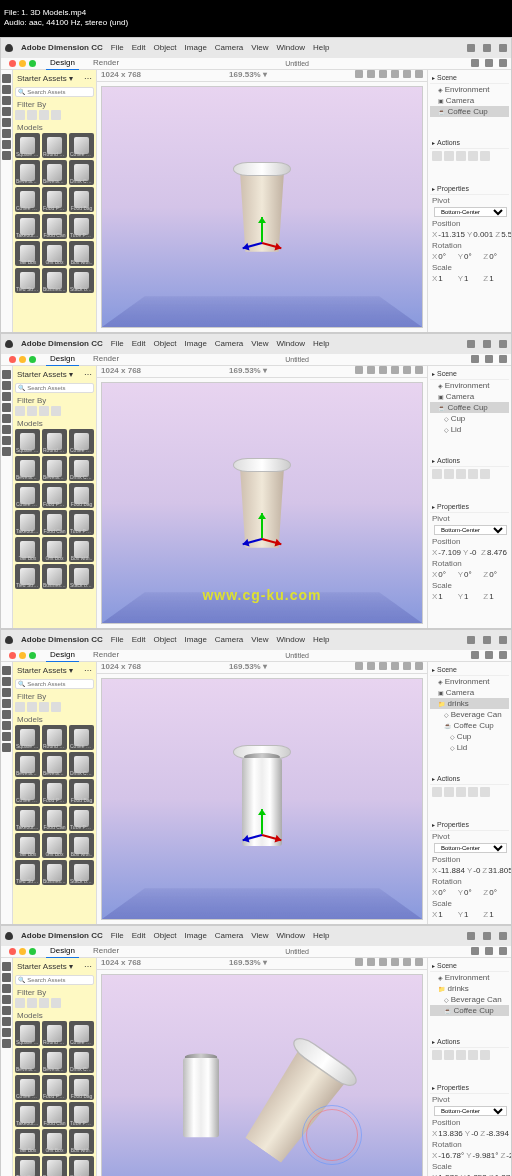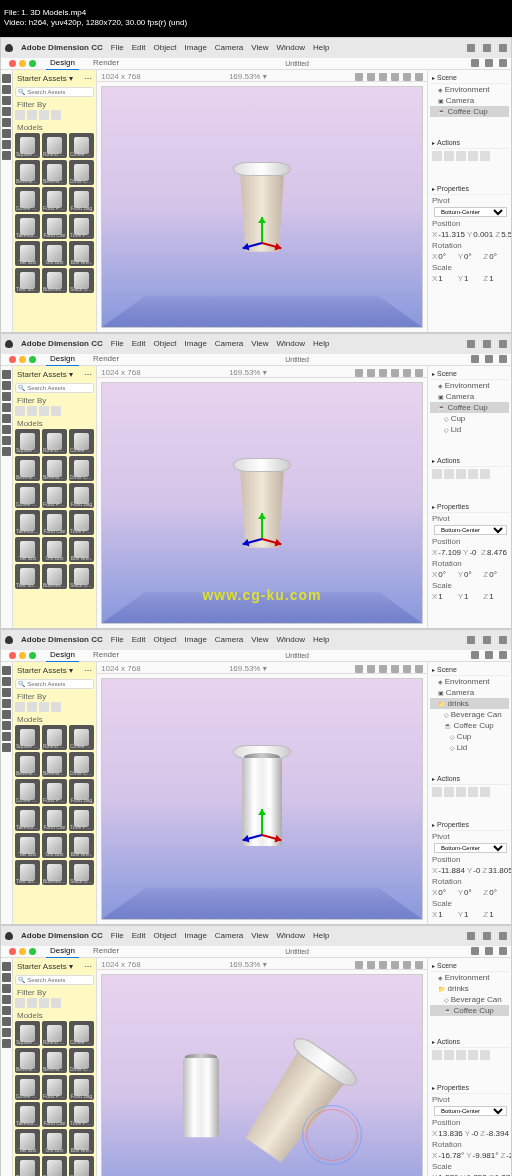--- a/index.html
+++ b/index.html
@@ -27,21 +27,21 @@
 .assets-panel{width:84px;background:#fef9c3;border-right:1px solid #ddd;padding:2px;overflow:hidden;}
 .assets-header{font-size:7px;color:#333;padding:2px;display:flex;justify-content:space-between;}
 .search-box{width:100%;height:10px;background:#fff;border:1px solid #ddd;border-radius:2px;margin:2px 0;font-size:6px;padding:0 2px;}
 .filter-row{display:flex;gap:2px;margin-bottom:2px;}
 .filter-btn{width:10px;height:10px;background:#ddd;border-radius:1px;}
 .asset-grid{display:grid;grid-template-columns:repeat(3,1fr);gap:2px;}
 .asset-item{aspect-ratio:1;background:#555;border-radius:2px;position:relative;display:flex;align-items:center;justify-content:center;}
 .asset-item::after{content:attr(data-label);position:absolute;bottom:0;left:0;right:0;font-size:5px;color:#ccc;text-align:center;padding:1px;overflow:hidden;white-space:nowrap;text-overflow:ellipsis;}
 .asset-shape{width:60%;height:70%;background:linear-gradient(135deg,#eee,#aaa);border-radius:2px;}
 .viewport{flex:1;background:#fafafa;position:relative;display:flex;flex-direction:column;}
-.viewport-bar{height:12px;background:#fafafa;border-bottom:1px solid #ddd;display:flex;align-items:flex-end;justify-content:space-between;padding:0 4px;font-size:6px;color:#888;}
+.viewport-bar{height:12px;background:#fafafa;border-bottom:1px solid #ddd;display:flex;align-items:flex-start;justify-content:space-between;padding:0 4px;font-size:6px;color:#888;font-weight:bold;}
 .vp-controls{display:flex;gap:4px;}
 .vp-icon{width:8px;height:8px;background:#aaa;border-radius:1px;}
 .canvas{flex:1;margin:4px;background:linear-gradient(180deg,#e8d4f0 0%,#d4c4e8 50%,#8899dd 100%);position:relative;display:flex;align-items:center;justify-content:center;border:1px solid #ccc;}
 .floor{position:absolute;bottom:0;left:0;right:0;height:35%;background:linear-gradient(180deg,rgba(120,130,200,0.3),rgba(100,110,190,0.6));transform:perspective(200px) rotateX(60deg);transform-origin:bottom;}
 .cup{width:60px;height:90px;position:relative;z-index:2;}
 .cup-lid{width:58px;height:14px;background:linear-gradient(90deg,#ddd,#fff,#ccc);border-radius:50%/100%;position:absolute;top:0;left:1px;border:1px solid #bbb;}
 .cup-body{width:52px;height:78px;background:linear-gradient(90deg,#c8b8a8,#f0e8d8,#b8a898);position:absolute;top:12px;left:4px;clip-path:polygon(8% 0,92% 0,82% 100%,18% 100%);}
 .gizmo{position:absolute;bottom:60px;left:50%;transform:translateX(-50%);width:50px;height:50px;z-index:3;}
 .axis-y{position:absolute;left:50%;bottom:50%;width:2px;height:25px;background:#0c0;transform:translateX(-50%);}
 .axis-y::after{content:'';position:absolute;top:-4px;left:-3px;border:4px solid transparent;border-bottom:6px solid #0c0;}
@@ -72,21 +72,21 @@
 .compound{display:flex;gap:8px;align-items:center;}
 .tilted-cup{transform:rotate(35deg);}
 .rot-gizmo{position:absolute;width:60px;height:60px;border:1px solid rgba(100,150,255,0.6);border-radius:50%;z-index:3;}
 .rot-gizmo::before{content:'';position:absolute;inset:3px;border:1px solid rgba(255,100,100,0.5);border-radius:50%;}
 </style>
 </head>
 <body>
 
 <div class="info-text">
   <div>File: 1. 3D Models.mp4</div>
-  <div>Video: h264, yuv420p, 1280x720, 30.00 fps(r) (und)</div>
+  <div>Audio: aac, 44100 Hz, stereo (und)</div>
 </div>
 
 <div class="app-instance" id="inst1">
   <div class="menu-bar">
     <div class="apple-logo"></div>
     <span class="menu-item"><b>Adobe Dimension CC</b></span>
     <span class="menu-item">File</span>
       <span class="menu-item">Edit</span>
       <span class="menu-item">Object</span>
       <span class="menu-item">Image</span>

